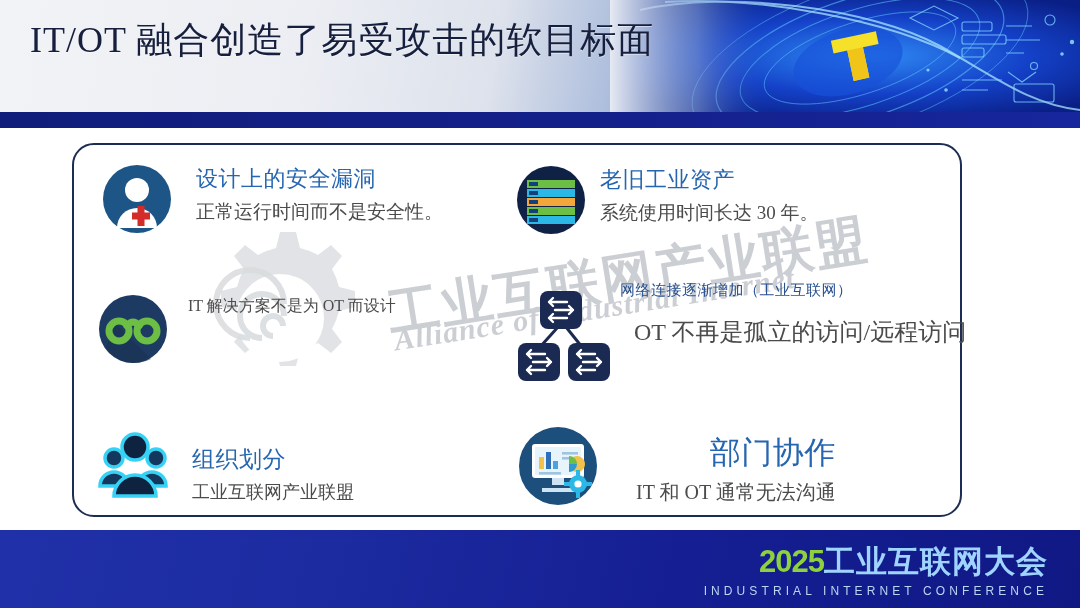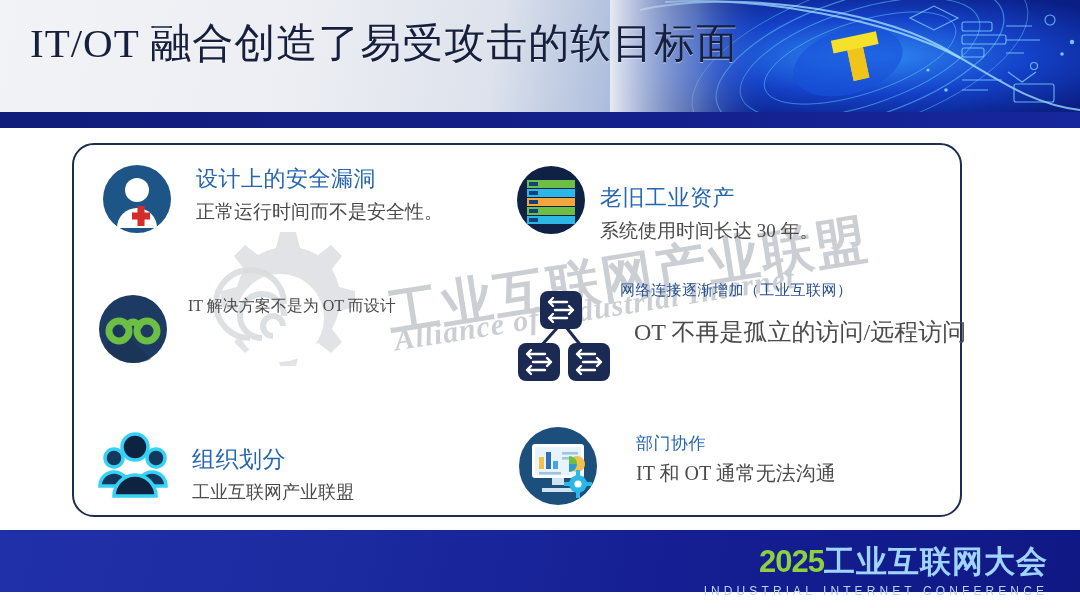--- a/index.html
+++ b/index.html
@@ -25,21 +25,21 @@
   }
   #header-art {
     position: absolute; right: 0; top: 0;
     width: 470px; height: 112px;
     overflow: hidden;
   }
   #header-title {
     position: absolute;
     left: 30px; top: 16px;
     font-family: "Liberation Serif", serif;
-    font-size: 41px;
+    font-size: 36px;
     letter-spacing: 1px;
     color: #161f3d;
     white-space: nowrap;
     text-shadow: 0 1px 0 rgba(255,255,255,.5);
   }
   #header-bar {
     position: absolute; left: 0; top: 112px;
     width: 1080px; height: 16px;
     background: linear-gradient(90deg,#111d7a 0%, #14208a 55%, #16269c 100%);
   }
@@ -120,29 +120,29 @@
 
   #item-3 .item-text { left: 104px; top: -4px; }
   #item-3 .item-title { font-size: 15px; color: #27508f; }
   #item-3 .item-sub { font-size: 24px; margin-top: 16px; margin-left: 14px; }
 
   #item-4 .item-text { left: 100px; top: 20px; }
   #item-4 .item-title { font-size: 23px; }
   #item-4 .item-sub { font-size: 18px; }
 
   #item-5 .item-text { left: 120px; top: 8px; }
-  #item-5 .item-title { font-size: 17px; }
+  #item-5 .item-title { font-size: 31px; text-align: right; }
   #item-5 .item-sub { font-size: 20px; }
 
-  #item-1 .item-text { left: 86px; top: 20px; }
+  #item-1 .item-text { left: 86px; top: 2px; }
 
   
   #footer {
     position: absolute; left: 0; top: 530px;
-    width: 1080px; height: 62px;
+    width: 1080px; height: 78px;
     background: linear-gradient(105deg,#2030a8 0%, #1c2ba0 30%, #151f93 62%, #101884 100%);
   }
   #footer-logo {
     position: absolute; right: 32px; top: 16px;
     text-align: right;
   }
   #footer-main { white-space: nowrap; line-height: 1; }
   #footer-year {
     font-family: "Liberation Sans", sans-serif;
     font-weight: bold;

